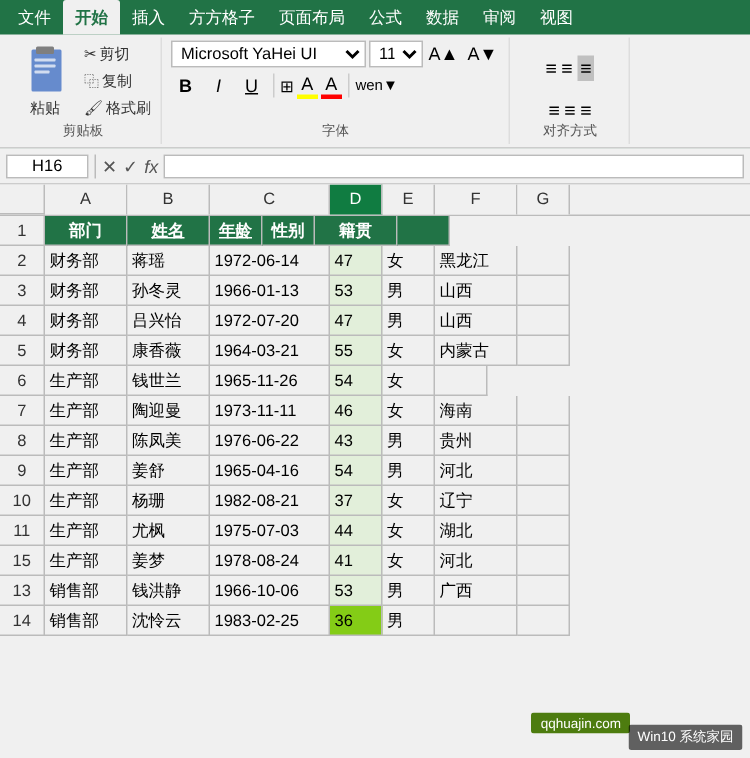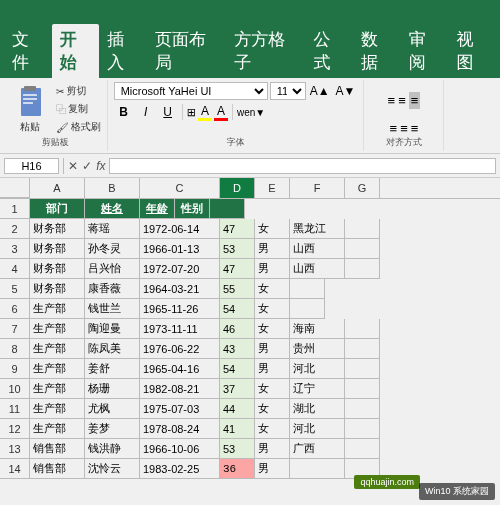--- a/index.html
+++ b/index.html
@@ -1,21 +1,21 @@
 <!DOCTYPE html>
 <html><head>
   <meta charset="utf-8">
   <style>
     * { margin: 0; padding: 0; box-sizing: border-box; }
     body { font-family: 'Microsoft YaHei', Arial, sans-serif; font-size: 12px; background: #f0f0f0; width: 500px; height: 505px; overflow: hidden; }
 
     
     .ribbon { background: #217346; width: 100%; }
     .ribbon-tabs { display: flex; background: #217346; padding: 0 4px; }
-    .ribbon-tab { color: white; padding: 4px 8px; font-size: 17px; cursor: pointer; border-radius: 2px 2px 0 0; margin-top: 24px; }
+    .ribbon-tab { color: white; padding: 4px 8px; font-size: 11px; cursor: pointer; border-radius: 2px 2px 0 0; }
     .ribbon-tab.active { background: #f0f0f0; color: #217346; font-weight: bold; }
     .ribbon-body { background: #f0f0f0; border-bottom: 1px solid #ccc; display: flex; align-items: stretch; padding: 2px 4px; min-height: 70px; }
 
     
     .formula-bar { display: flex; align-items: center; background: #f0f0f0; border-bottom: 1px solid #ccc; padding: 2px 4px; height: 24px; }
     .cell-ref { border: 1px solid #bbb; padding: 1px 4px; width: 55px; font-size: 11px; background: white; text-align: center; }
     .formula-divider { width: 1px; height: 16px; background: #bbb; margin: 0 4px; }
 
     
     .spreadsheet { width: 100%; overflow: hidden; }
@@ -42,22 +42,22 @@
     .watermark2 { position: fixed; bottom: 16px; right: 80px; background: #4d7c0f; color: white; font-size: 9px; padding: 2px 6px; border-radius: 2px; z-index: 100; }
   </style>
 </head>
 <body>
 
 <div class="ribbon">
   <div class="ribbon-tabs">
     <div class="ribbon-tab">文件</div>
     <div class="ribbon-tab active">开始</div>
     <div class="ribbon-tab">插入</div>
+    <div class="ribbon-tab">方方格子</div>
     <div class="ribbon-tab">页面布局</div>
-    <div class="ribbon-tab">方方格子</div>
     <div class="ribbon-tab">公式</div>
     <div class="ribbon-tab">数据</div>
     <div class="ribbon-tab">审阅</div>
     <div class="ribbon-tab">视图</div>
   </div>
 
   <div class="ribbon-body">
 
     <div style="display:flex;flex-direction:column;align-items:center;padding:2px 4px;border-right:1px solid #ddd;min-width:70px;">
       <div style="display:flex;align-items:stretch;flex:1;">
@@ -87,21 +87,21 @@
             <span>🖌</span>
             <span>格式刷</span>
           </div>
         </div>
       </div>
       <div style="font-size:9px;color:#555;margin-top:auto;">剪贴板</div>
     </div>
 
     <div style="display:flex;flex-direction:column;padding:2px 6px;border-right:1px solid #ddd;">
       <div style="display:flex;align-items:center;gap:2px;margin-bottom:3px;">
-        <select style="border:1px solid #bbb;padding:1px 2px;font-size:11px;width:154px;background:white;">
+        <select style="border:1px solid #bbb;padding:1px 2px;font-size:11px;width:130px;background:white;">
           <option>Microsoft YaHei UI</option>
         </select>
         <select style="border:1px solid #bbb;padding:1px 2px;font-size:11px;width:36px;background:white;">
           <option>11</option>
         </select>
         <span style="font-size:12px;cursor:pointer;padding:1px 2px;">A▲</span>
         <span style="font-size:12px;cursor:pointer;padding:1px 2px;">A▼</span>
       </div>
       <div style="display:flex;align-items:center;gap:2px;">
         <button style="font-weight:bold;font-size:12px;cursor:pointer;padding:1px 4px;border:1px solid transparent;min-width:20px;background:none;">B</button>
@@ -170,20 +170,21 @@
     <div class="col-header cell-g">G</div>
   </div>
 
   <div class="grid" id="grid-container">
       <div class="grid-row">
         <div class="row-header">1</div>
         <div class="cell cell-a header-cell" style="justify-content: center;">部门</div>
         <div class="cell cell-b header-cell" style="justify-content: center; text-decoration: underline;">姓名</div>
         <div class="cell cell-d header-cell" style="justify-content: center; text-decoration: underline;">年龄</div>
         <div class="cell cell-e header-cell" style="justify-content: center;">性别</div>
+        <div class="cell cell-f header-cell" style="justify-content: center;">籍贯</div>
         <div class="cell cell-g header-cell" style="justify-content: center;"></div>
       </div>
       <div class="grid-row">
         <div class="row-header">2</div>
         <div class="cell cell-a">财务部</div>
         <div class="cell cell-b">蒋瑶</div>
         <div class="cell cell-c">1972-06-14</div>
         <div class="cell cell-d" style="background: rgb(226, 239, 218);">47</div>
         <div class="cell cell-e">女</div>
         <div class="cell cell-f">黑龙江</div>
@@ -209,20 +210,21 @@
         <div class="cell cell-f">山西</div>
         <div class="cell cell-g"></div>
       </div>
       <div class="grid-row">
         <div class="row-header">5</div>
         <div class="cell cell-a">财务部</div>
         <div class="cell cell-b">康香薇</div>
         <div class="cell cell-c">1964-03-21</div>
         <div class="cell cell-d" style="background: rgb(226, 239, 218);">55</div>
         <div class="cell cell-e">女</div>
+        <div class="cell cell-f">内蒙古</div>
         <div class="cell cell-g"></div>
       </div>
       <div class="grid-row">
         <div class="row-header">6</div>
         <div class="cell cell-a">生产部</div>
         <div class="cell cell-b">钱世兰</div>
         <div class="cell cell-c">1965-11-26</div>
         <div class="cell cell-d" style="background: rgb(226, 239, 218);">54</div>
         <div class="cell cell-e">女</div>
         <div class="cell cell-g"></div>
@@ -271,21 +273,21 @@
         <div class="row-header">11</div>
         <div class="cell cell-a">生产部</div>
         <div class="cell cell-b">尤枫</div>
         <div class="cell cell-c">1975-07-03</div>
         <div class="cell cell-d" style="background: rgb(226, 239, 218);">44</div>
         <div class="cell cell-e">女</div>
         <div class="cell cell-f">湖北</div>
         <div class="cell cell-g"></div>
       </div>
       <div class="grid-row">
-        <div class="row-header">12</div>
+        <div class="row-header">15</div>
         <div class="cell cell-a">生产部</div>
         <div class="cell cell-b">姜梦</div>
         <div class="cell cell-c">1978-08-24</div>
         <div class="cell cell-d" style="background: rgb(226, 239, 218);">41</div>
         <div class="cell cell-e">女</div>
         <div class="cell cell-f">河北</div>
         <div class="cell cell-g"></div>
       </div>
       <div class="grid-row">
         <div class="row-header">13</div>
@@ -295,21 +297,21 @@
         <div class="cell cell-d" style="background: rgb(226, 239, 218);">53</div>
         <div class="cell cell-e">男</div>
         <div class="cell cell-f">广西</div>
         <div class="cell cell-g"></div>
       </div>
       <div class="grid-row">
         <div class="row-header">14</div>
         <div class="cell cell-a">销售部</div>
         <div class="cell cell-b">沈怜云</div>
         <div class="cell cell-c">1983-02-25</div>
-        <div class="cell cell-d" style="background: #fca5a5; font-family: Liberation Mono, monospace;">36</div>
+        <div class="cell cell-d" style="background: #84cc16;">36</div>
         <div class="cell cell-e">男</div>
         <div class="cell cell-f"></div>
         <div class="cell cell-g"></div>
       </div>
     </div>
 </div>
 
 <div class="watermark2">qqhuajin.com</div>
 <div class="watermark">Win10 系统家园</div>
 

